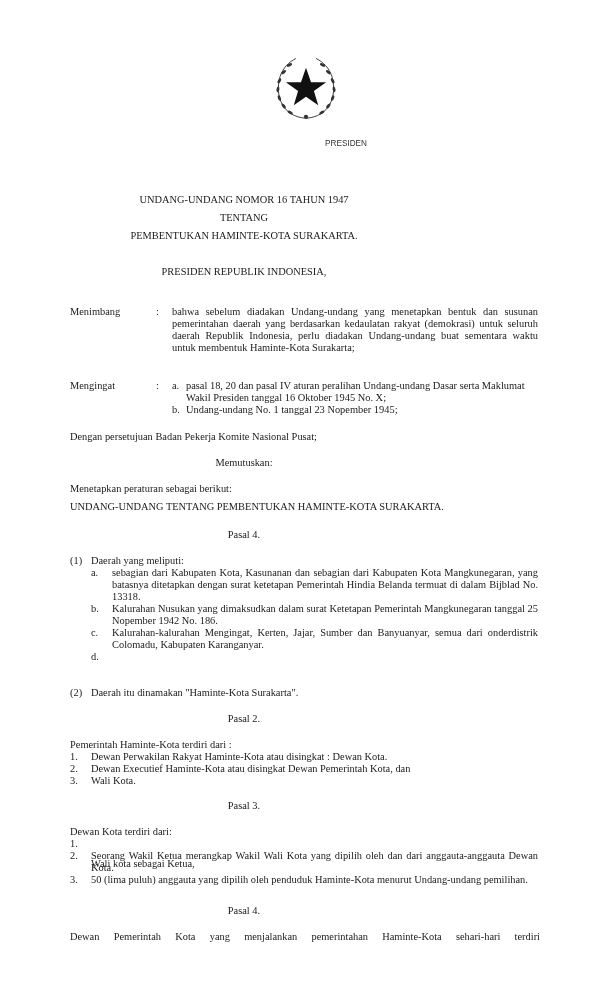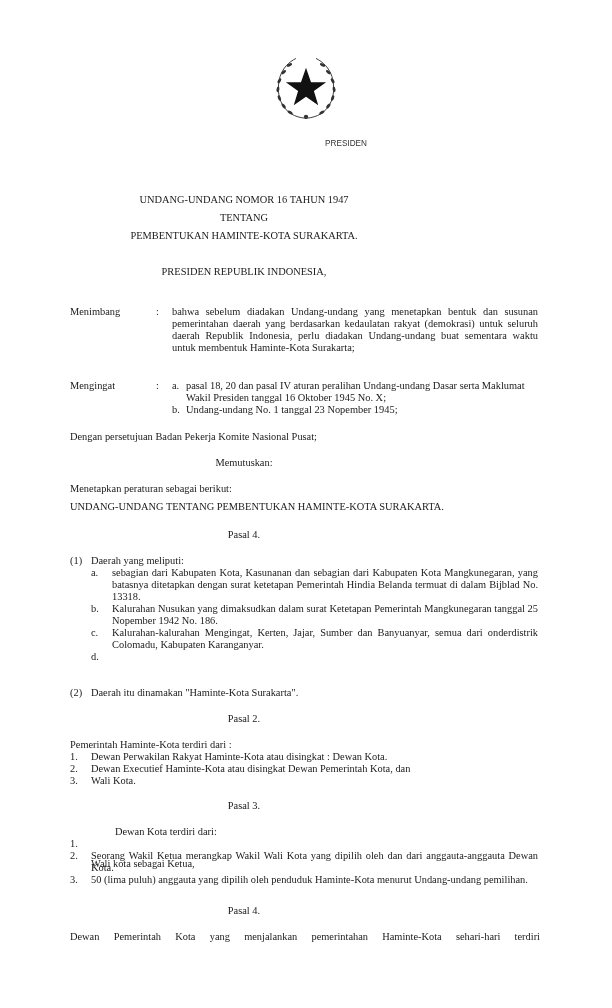--- a/index.html
+++ b/index.html
@@ -97,21 +97,21 @@
   <div class="center" style="top:713px;">Pasal 2.</div>
   <div class="full" style="top:739px;">Pemerintah Haminte-Kota terdiri dari :</div>
   <span class="abs" style="left:70px; top:751px;">1.</span>
   <div class="abs" style="left:91px; top:751px;">Dewan Perwakilan Rakyat Haminte-Kota atau disingkat : Dewan Kota.</div>
   <span class="abs" style="left:70px; top:763px;">2.</span>
   <div class="abs" style="left:91px; top:763px;">Dewan Executief Haminte-Kota atau disingkat Dewan Pemerintah Kota, dan</div>
   <span class="abs" style="left:70px; top:775px;">3.</span>
   <div class="abs" style="left:91px; top:775px;">Wali Kota.</div>
 
   <div class="center" style="top:800px;">Pasal 3.</div>
-  <div class="full" style="top:826px;margin-left:45px;">Dewan Kota terdiri dari:</div>
+  <div class="full" style="top:826px;">Dewan Kota terdiri dari:</div>
   <span class="abs" style="left:70px; top:838px;">1.</span>
   <div class="abs" style="left:91px; top:858px;">Wali kota sebagai Ketua,</div>
   <span class="abs" style="left:70px; top:850px;">2.</span>
   <div class="li-txt" style="left:91px; top:850px; width:447px;">Seorang Wakil Ketua merangkap Wakil Wali Kota yang dipilih oleh dan dari anggauta-anggauta Dewan Kota.</div>
   <span class="abs" style="left:70px; top:874px;">3.</span>
   <div class="li-txt" style="left:91px; top:874px; width:447px;">50 (lima puluh) anggauta yang dipilih oleh penduduk Haminte-Kota menurut Undang-undang pemilihan.</div>
 
   <div class="center" style="top:905px;">Pasal 4.</div>
   <div class="full justify" style="top:931px; width:470px; text-align-last: justify;">Dewan Pemerintah Kota yang menjalankan pemerintahan Haminte-Kota sehari-hari terdiri</div>
 

